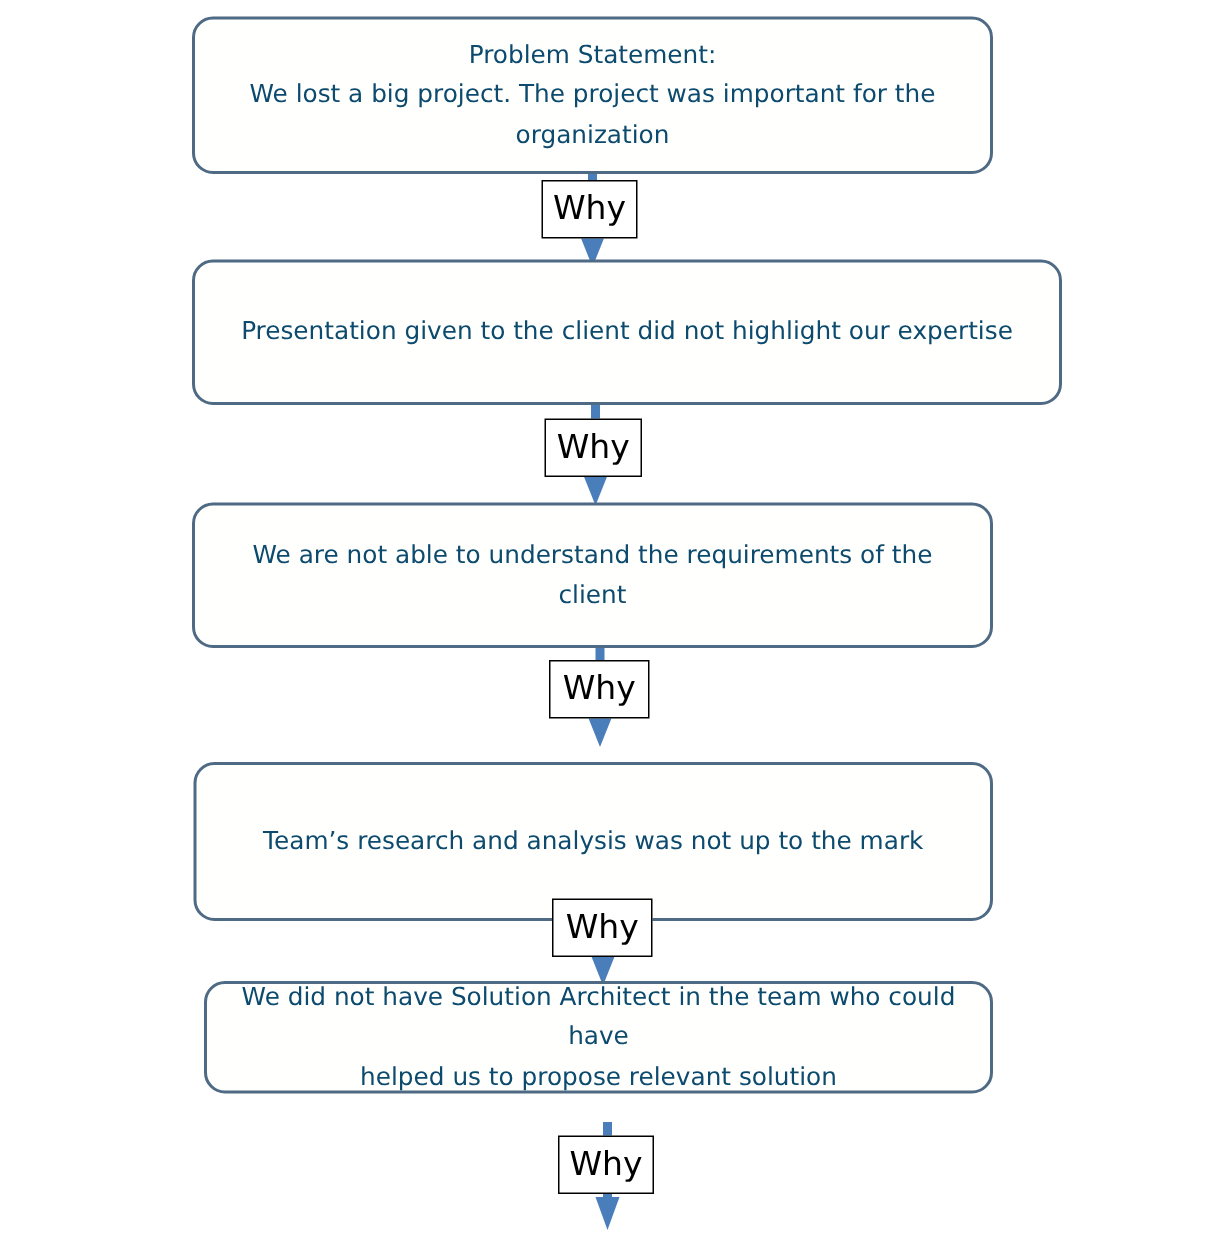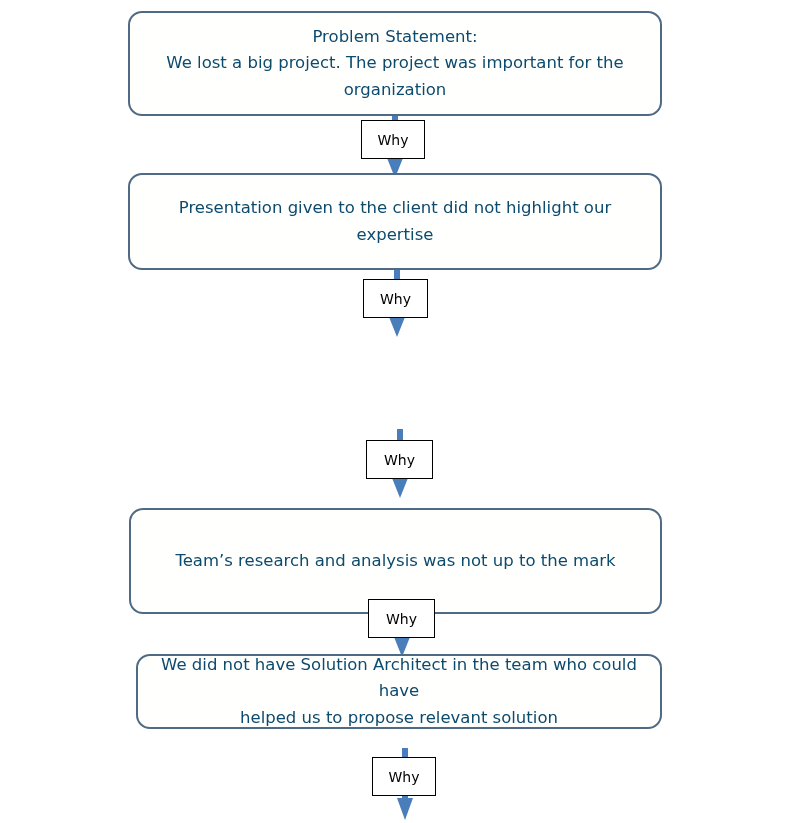--- a/index.html
+++ b/index.html
@@ -52,21 +52,21 @@
     box-sizing: border-box;
     border: 1.6px solid #000000;
     background: #ffffff;
     display: flex;
     align-items: center;
     justify-content: center;
     z-index: 5;
   }
   .why-text {
     color: #000000;
-    font-size: 14px;
+    font-size: 22px;
     line-height: 1;
   }
 
   
   .arrow {
     position: absolute;
     z-index: 2;
   }
   .arrow svg { display: block; }
 </style>
@@ -109,24 +109,27 @@
       <polygon points="1,50 17,50 9,72" fill="#4a7ebb"></polygon>
     </svg>
   </div>
 
   <div class="stmt-box" style="left:128px; top:11px; width:534px; height:105px;">
     <span class="stmt-text">Problem Statement:
 We lost a big project. The project was important for the
 organization</span>
   </div>
 
-  <div class="stmt-box" style="left:128px; top:173px; width:534px; height:97px;">
+  <div class="stmt-box" style="left:128px; top:173px; width:580px; height:97px;">
     <span class="stmt-text">Presentation given to the client did not highlight our expertise</span>
   </div>
 
+  <div class="stmt-box" style="left:128px; top:335px; width:534px; height:97px;">
+    <span class="stmt-text">We are not able to understand the requirements of the client</span>
+  </div>
 
   <div class="stmt-box" style="left:129px; top:508px; width:533px; height:106px;">
     <span class="stmt-text">Team’s research and analysis was not up to the mark</span>
   </div>
 
   <div class="stmt-box" style="left:136px; top:654px; width:526px; height:75px;">
     <span class="stmt-text">We did not have Solution Architect in the team who could have
 helped us to propose relevant solution</span>
   </div>
 

